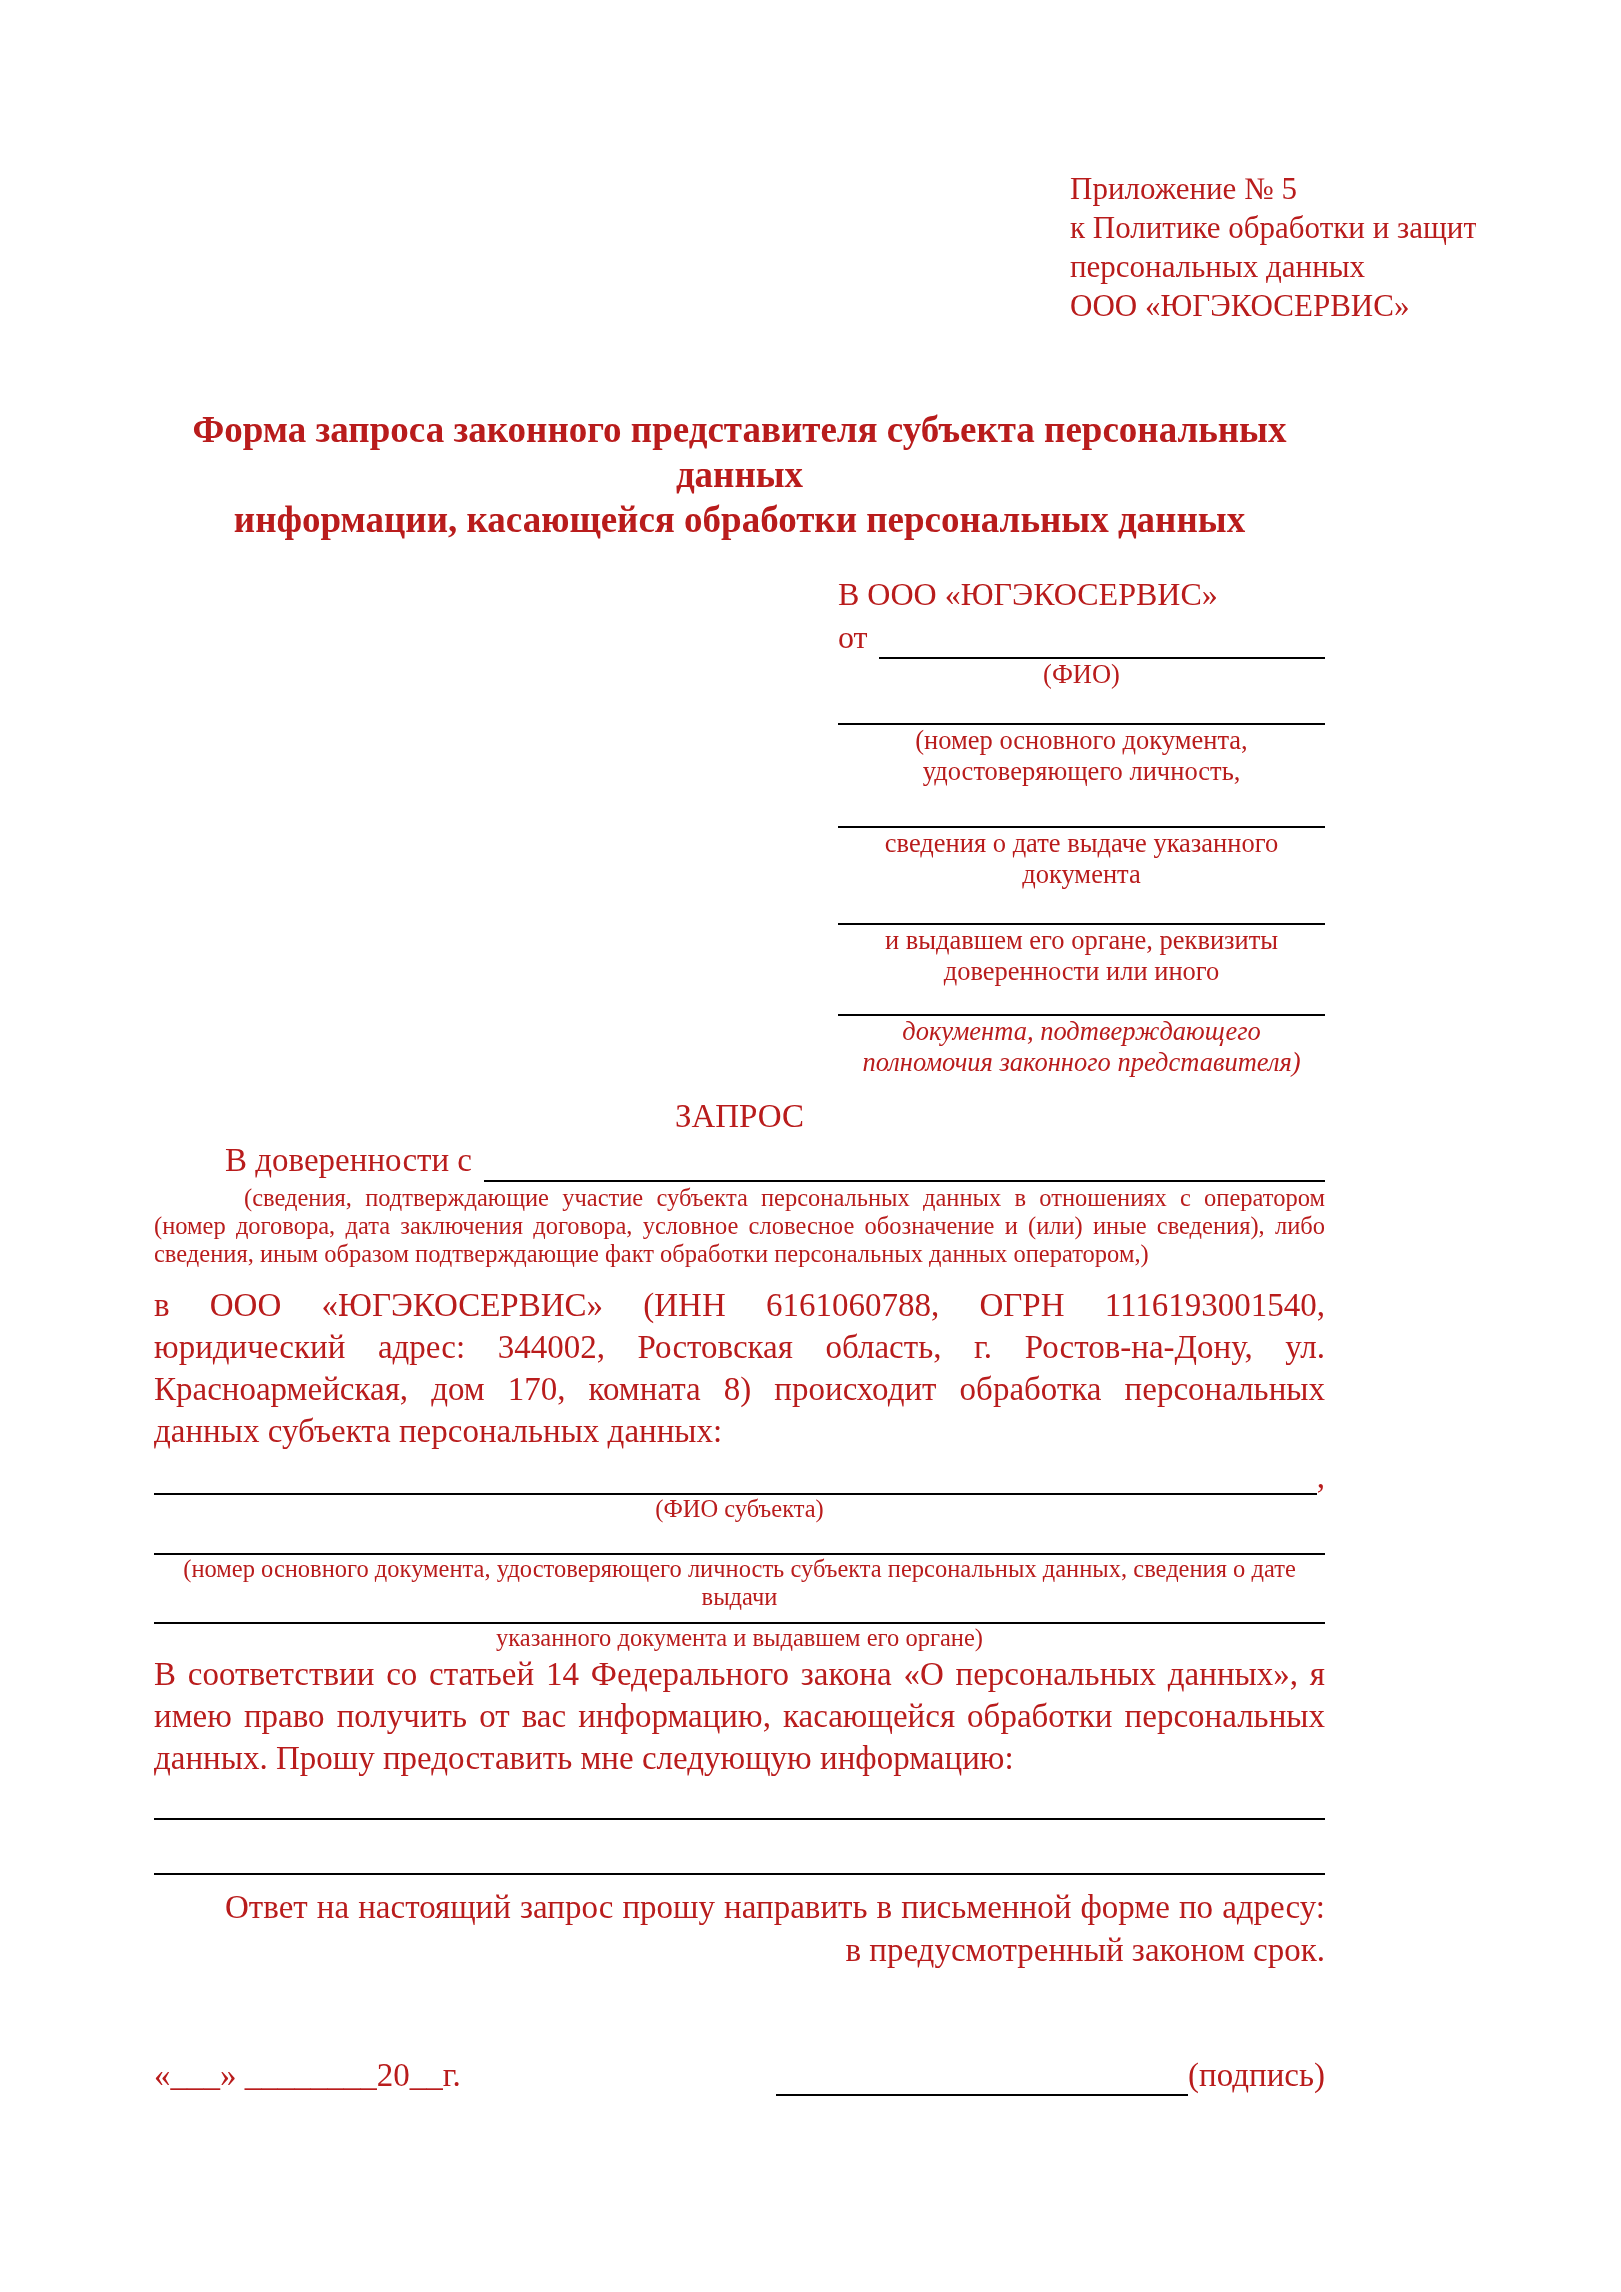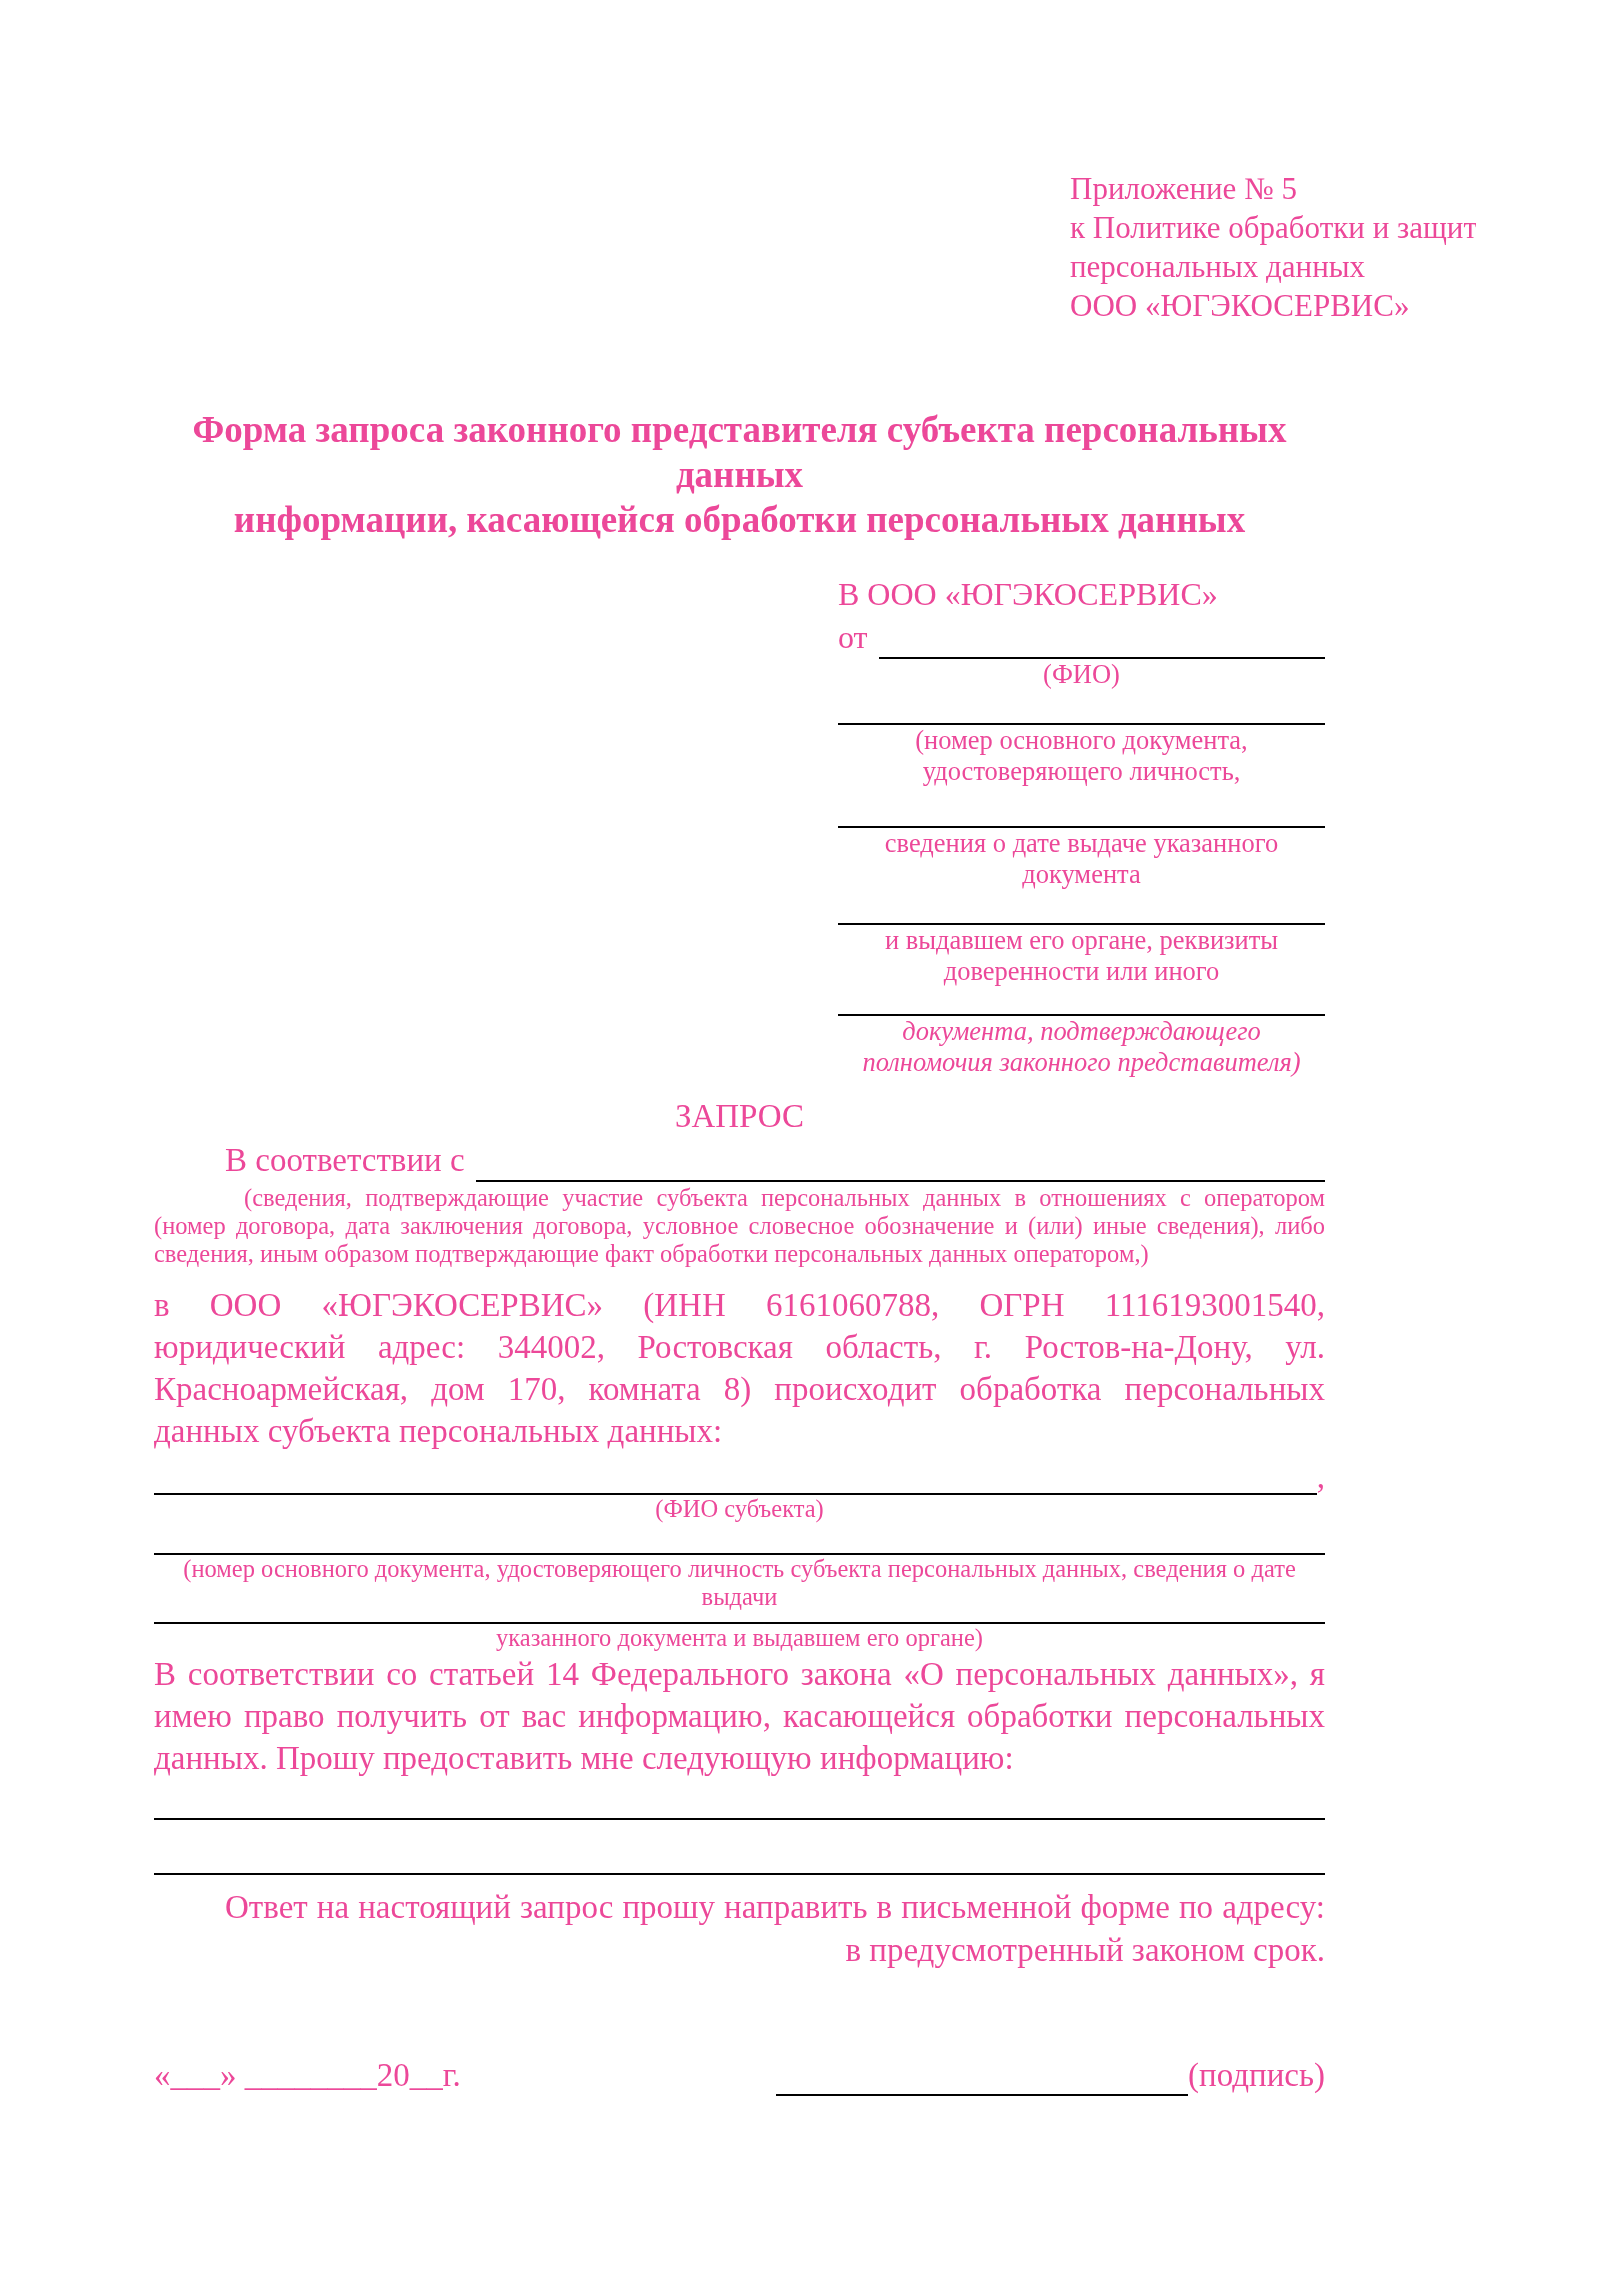--- a/index.html
+++ b/index.html
@@ -1,20 +1,20 @@
 <!DOCTYPE html>
 <html><head>
 <meta charset="utf-8">
 <style>
   html,body{margin:0;padding:0;background:#ffffff;}
   .page{
     width:1476px;height:2293px;
     box-sizing:border-box;
     padding:169px 151px 0 154px;
-    background:#ffffff;color:#ec4899;
+    background:#ffffff;color:#b91c1c;
     font-family:"Liberation Serif","DejaVu Serif",serif;
     overflow:hidden;position:relative;
   }
   .rule{border-bottom:2px solid #000;}
   
   .appendix{margin-left:916px;font-size:31px;line-height:39px;white-space:nowrap;}
   
   .title{margin-top:82px;text-align:center;font-weight:700;font-size:37px;line-height:45px;}
   
   .addr{margin-left:684px;margin-top:31px;font-size:32px;line-height:43px;}
@@ -89,21 +89,21 @@
     </div>
     <div class="grp4">
       <div class="rule"></div>
       <div class="cap">документа, подтверждающего полномочия законного представителя)</div>
     </div>
   </div>
 
   <div class="zapros">ЗАПРОС</div>
 
   <div class="acc-row">
-    <span class="lead">В соответствии с</span>
+    <span class="lead">В доверенности с</span>
     <span class="rule"></span>
   </div>
 
   <div class="fine">(сведения, подтверждающие участие субъекта персональных данных в отношениях с оператором (номер договора, дата заключения договора, условное словесное обозначение и (или) иные сведения), либо сведения, иным образом подтверждающие факт обработки персональных данных оператором,)</div>
 
   <div class="para">в ООО «ЮГЭКОСЕРВИС» (ИНН 6161060788, ОГРН 1116193001540, юридический адрес: 344002, Ростовская область, г. Ростов-на-Дону, ул. Красноармейская, дом 170, комната 8) происходит обработка персональных данных субъекта персональных данных:</div>
 
   <div class="comma-row">
     <span class="rule"></span>
     <span>,</span>

